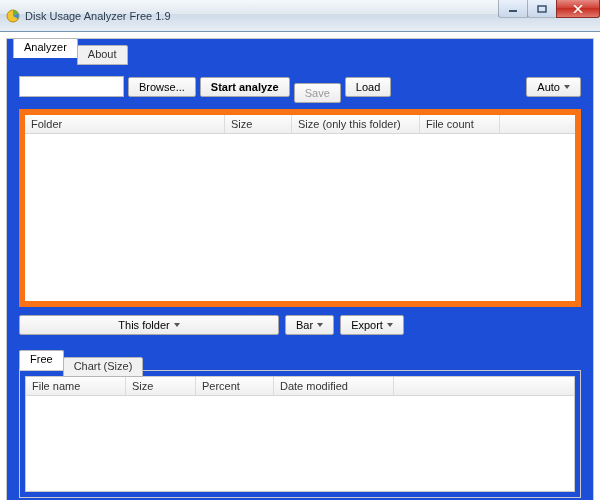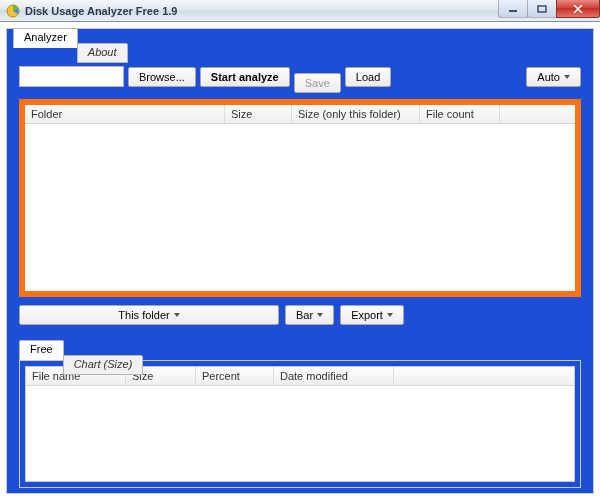--- a/index.html
+++ b/index.html
@@ -1,34 +1,34 @@
 <!DOCTYPE html>
 <html><head>
 <meta charset="utf-8">
 <style>
   * { box-sizing: border-box; margin: 0; padding: 0; font-family: "Segoe UI", Tahoma, sans-serif; font-size: 11px; }
   body { width: 600px; height: 500px; background: #fff; overflow: hidden; }
   
   
-  .titlebar { height: 22px; background: linear-gradient(to bottom, #f5f8fb 0%, #e1e8f0 45%, #cfdbe8 46%, #e8eef6 100%); border-bottom: 1px solid #7a94b0; display: flex; align-items: center; padding-left: 6px; position: relative; font-weight: bold; }
+  .titlebar { height: 32px; background: linear-gradient(to bottom, #f5f8fb 0%, #e1e8f0 45%, #cfdbe8 46%, #e8eef6 100%); border-bottom: 1px solid #7a94b0; display: flex; align-items: center; padding-left: 6px; position: relative; }
   .titlebar .icon { width: 14px; height: 14px; margin-right: 5px; }
   .titlebar .title { color: #2b3b4c; font-size: 11px; }
   .win-controls { position: absolute; right: 0; top: 0; display: flex; }
   .win-btn { width: 30px; height: 18px; display: flex; align-items: center; justify-content: center; border: 1px solid rgba(0,0,0,.25); border-top: none; margin-left: -1px; background: linear-gradient(to bottom, #eaf1fb, #c8d7ea); }
   .win-btn.min, .win-btn.max { border-bottom-left-radius: 3px; }
   .win-btn.close { background: linear-gradient(to bottom, #e68a84, #d1453a 45%, #c5291d 46%, #e2766d 100%); border-color: #8a2f27; width: 44px; border-bottom-right-radius: 3px; }
   .win-btn svg { display: block; }
   
   .window-body { padding: 6px; height: calc(100% - 22px); }
   .frame { border: 1px solid #c9c9c9; height: 100%; padding: 0 6px 6px 6px; position: relative; background: #1d4ed8; }
   
   
   .tab-strip { display: flex; height: 20px; margin-top: -1px; }
   .tab { padding: 2px 10px; border: 1px solid #b5b5b5; border-bottom: 1px solid #fff; background: #fff; position: relative; top: 0; border-top-left-radius: 2px; border-top-right-radius: 2px; cursor: default; }
-  .tab:not(.active) { background: #f1f1f1; border-bottom: 1px solid #b5b5b5; top: 15px; color: #333; font-style: italic; }
+  .tab:not(.active) { background: #f1f1f1; border-bottom: 1px solid #b5b5b5; top: 7px; color: #333; }
   .tab + .tab { margin-left: -1px; }
   .tab-content { border: 1px solid #b5b5b5; border-top: none; padding: 8px 6px 6px 6px; }
   
   
   .btn { display: inline-flex; align-items: center; padding: 3px 10px; border: 1px solid #a7a7a7; border-radius: 2px; background: linear-gradient(to bottom, #fdfdfd, #ececec); cursor: default; white-space: nowrap; }
   .btn.disabled { color: #9a9a9a; margin-top: 13px; }
   .btn.bold { font-weight: bold; }
   .btn .caret { margin-left: 4px; }
   .caret { display: inline-block; width: 0; height: 0; border-left: 3px solid transparent; border-right: 3px solid transparent; border-top: 4px solid #555; }
   .toolbar { display: flex; align-items: center; gap: 4px; margin-bottom: 6px; }

